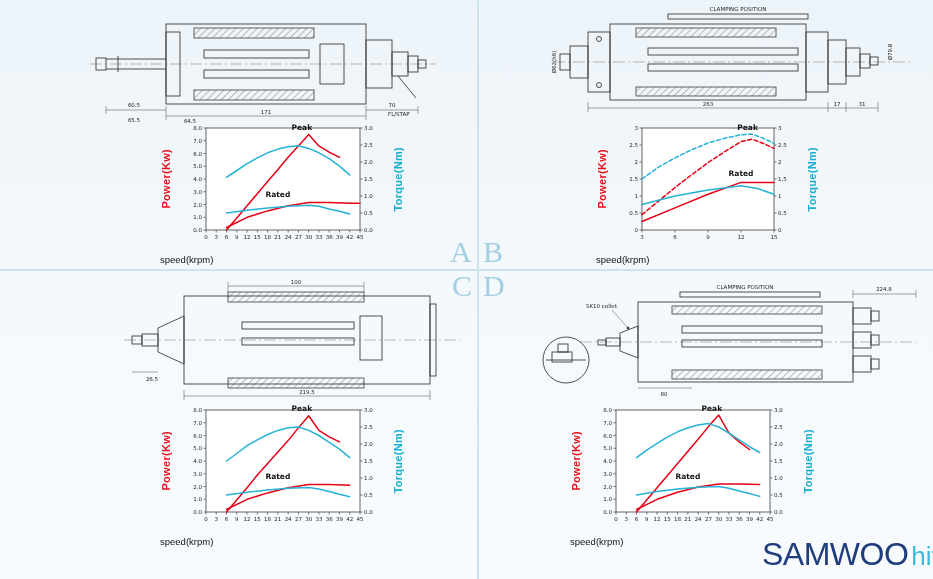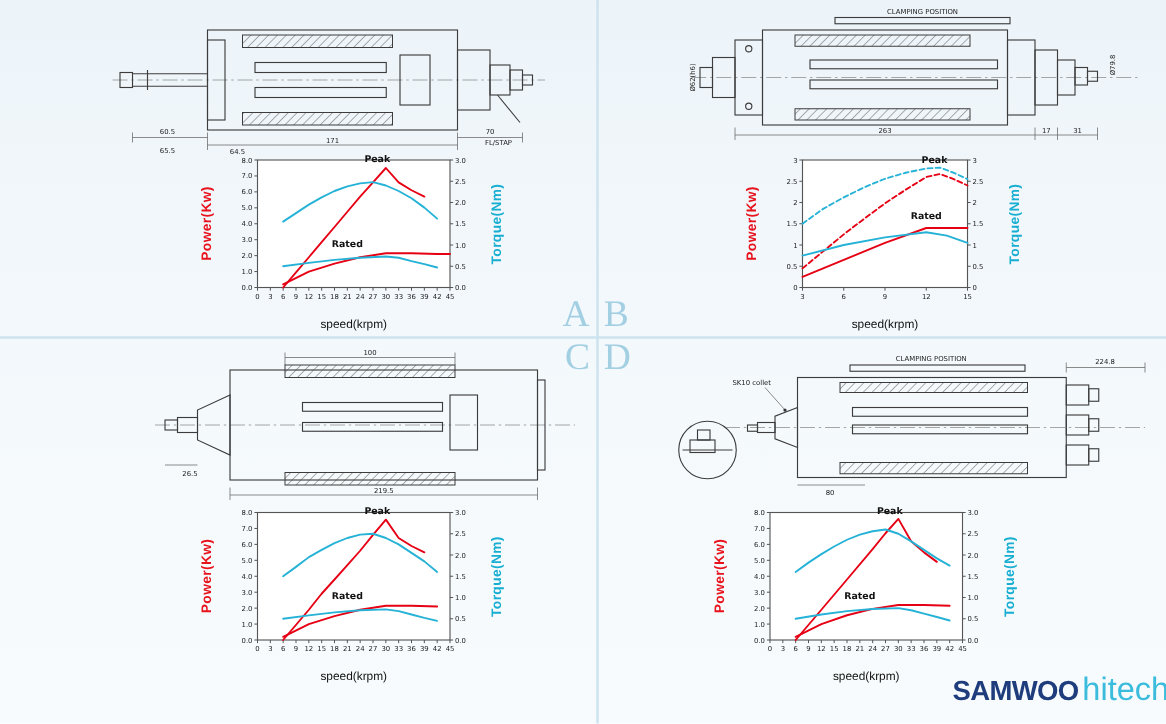--- a/index.html
+++ b/index.html
@@ -24,30 +24,30 @@
   .dim.note{text-anchor:start;}
   
   .chart-block{position:absolute;display:flex;flex-direction:row;align-items:center;}
   .vlabel{
     writing-mode:vertical-rl;transform:rotate(180deg);
     font-size:11px;font-weight:bold;letter-spacing:0.3px;
     margin-bottom:14px;white-space:nowrap;width:14px;text-align:center;
   }
   .vlabel.power{color:#e8121c;}
   .vlabel.torque{color:#18aed2;}
-  .xlabel{position:absolute;bottom:-11px;left:0;width:100%;text-align:center;font-size:9.5px;color:#111;}
+  .xlabel{position:absolute;bottom:-11px;left:0;width:100%;text-align:left;font-size:9.5px;color:#111;}
   .plotbg{fill:#ffffff;stroke:#555;stroke-width:0.9;}
   .tk{stroke:#555;stroke-width:0.8;}
   .tt{font-family:"DejaVu Sans",sans-serif;font-size:5.5px;fill:#222;text-anchor:middle;}
   .tt.e{text-anchor:end;}
   .tt.s{text-anchor:start;}
   .ann{font-family:"DejaVu Sans",sans-serif;font-size:7.5px;font-weight:bold;fill:#111;text-anchor:middle;}
   
   .logo{position:absolute;left:762px;top:536px;display:flex;align-items:baseline;}
-  .logo .word1{font-size:22px;font-weight:bold;letter-spacing:-0.5px;}
+  .logo .word1{font-size:32px;font-weight:normal;letter-spacing:-0.5px;}
   .logo .word2{font-size:26px;font-weight:normal;margin-left:3px;}
 </style>
 </head>
 <body>
 
 <div class="page">
 
   <div class="divider-h"></div>
   <div class="divider-v"></div>
 

